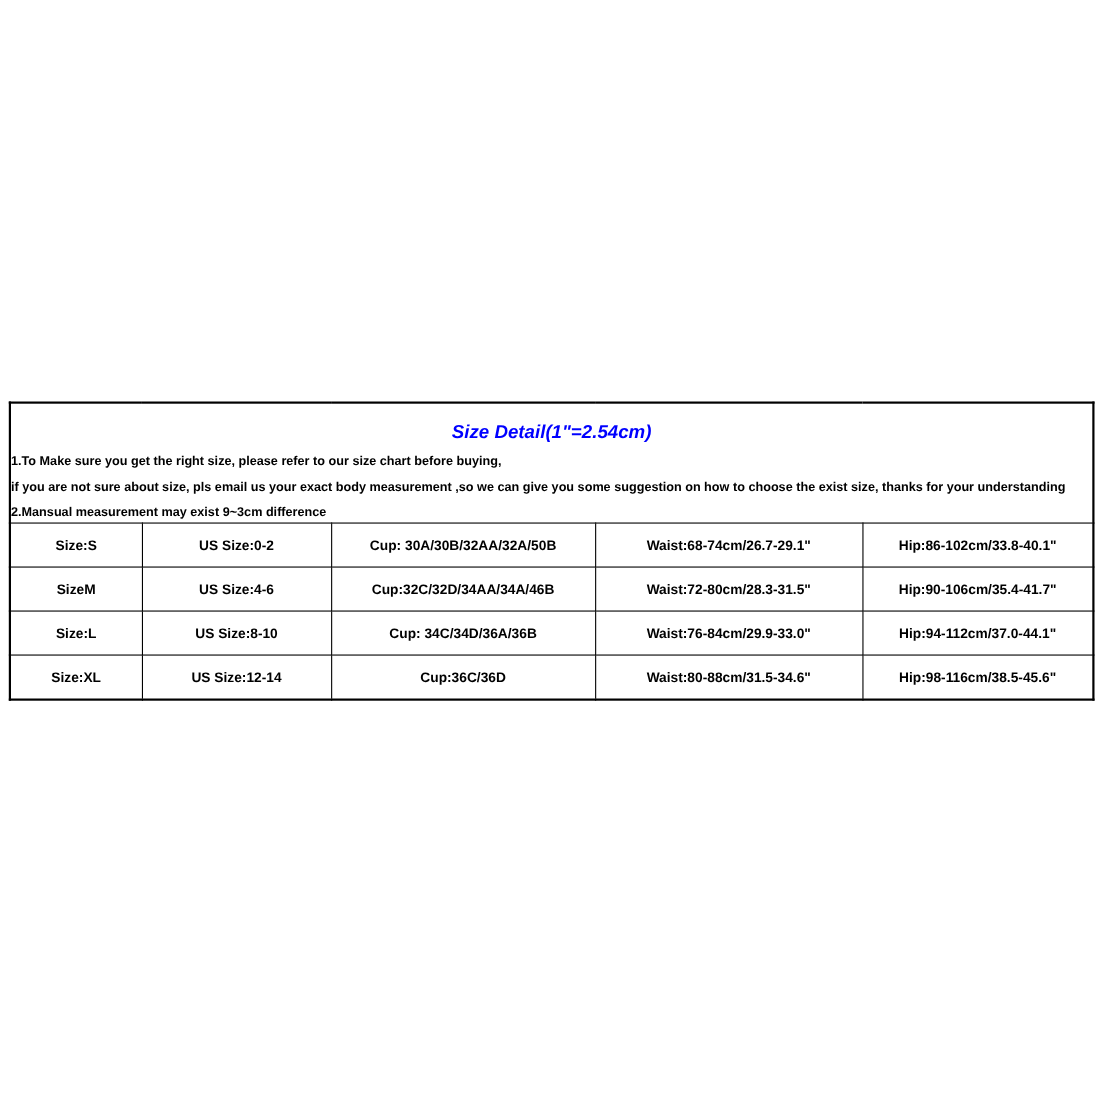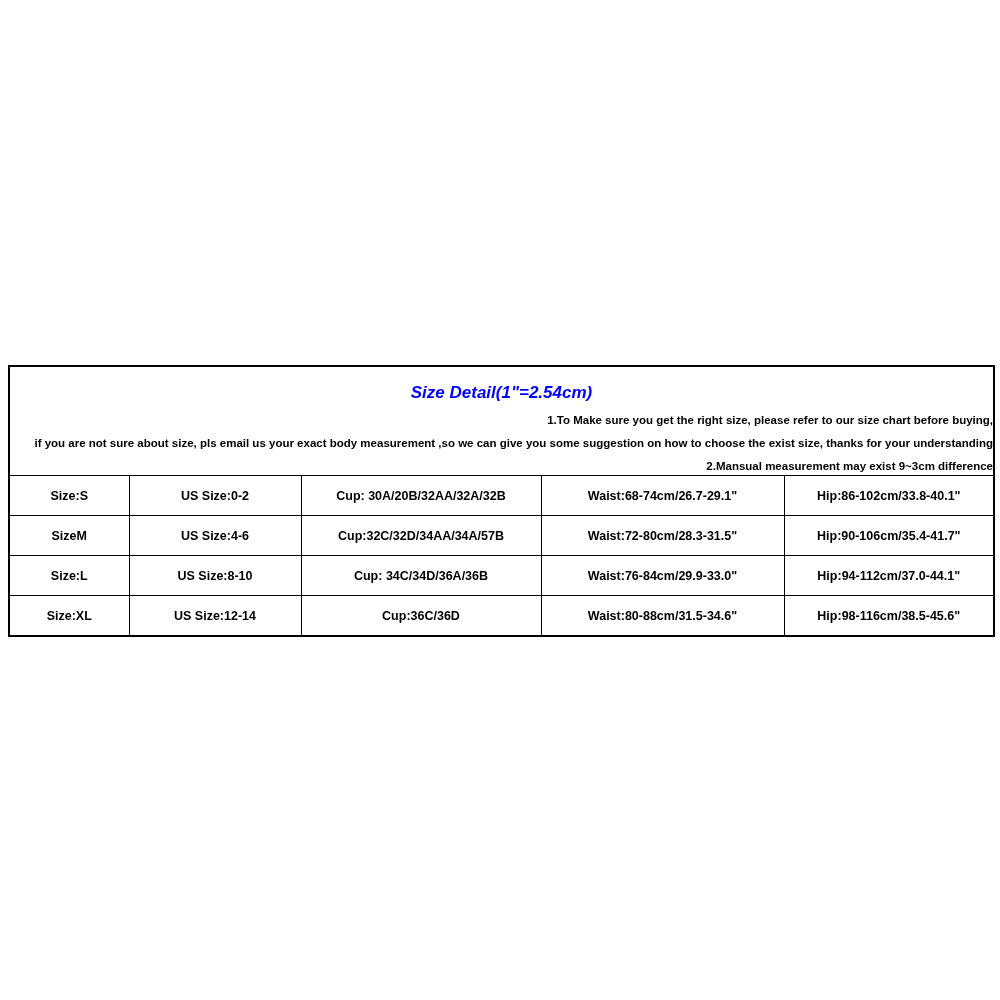--- a/index.html
+++ b/index.html
@@ -48,21 +48,21 @@
     font-size: 17px;
     margin-top: 13px;
     margin-bottom: 0;
     text-align: center;
   }
   .header-note {
     color: #000000;
     font-weight: bold;
     font-size: 11.5px;
     margin-top: 11px;
-    text-align: right;
+    text-align: left;
   }
   td.label-cell {
     background: #d3d3d3;
   }
   tr.data-row td {
     height: 37px;
   }
 </style>
 </head>
 <body>
@@ -81,28 +81,28 @@
         <td colspan="5" class="header-cell">
           <div class="header-title">Size Detail(1"=2.54cm)</div>
           <div class="header-note">1.To Make sure you get the right size, please refer to our size chart before buying,</div>
           <div class="header-note">if you are not sure about size, pls email us your exact body measurement ,so we can give you some suggestion on how to choose the exist size, thanks for your understanding</div>
           <div class="header-note">2.Mansual measurement may exist 9~3cm difference</div>
         </td>
       </tr>
       <tr class="data-row">
         <td class="label-cell">Size:S</td>
         <td>US Size:0-2</td>
-        <td>Cup: 30A/20B/32AA/32A/32B</td>
+        <td>Cup: 30A/30B/32AA/32A/50B</td>
         <td>Waist:68-74cm/26.7-29.1"</td>
         <td>Hip:86-102cm/33.8-40.1"</td>
       </tr>
       <tr class="data-row">
         <td class="label-cell">SizeM</td>
         <td>US Size:4-6</td>
-        <td>Cup:32C/32D/34AA/34A/57B</td>
+        <td>Cup:32C/32D/34AA/34A/46B</td>
         <td>Waist:72-80cm/28.3-31.5"</td>
         <td>Hip:90-106cm/35.4-41.7"</td>
       </tr>
       <tr class="data-row">
         <td class="label-cell">Size:L</td>
         <td>US Size:8-10</td>
         <td>Cup: 34C/34D/36A/36B</td>
         <td>Waist:76-84cm/29.9-33.0"</td>
         <td>Hip:94-112cm/37.0-44.1"</td>
       </tr>

